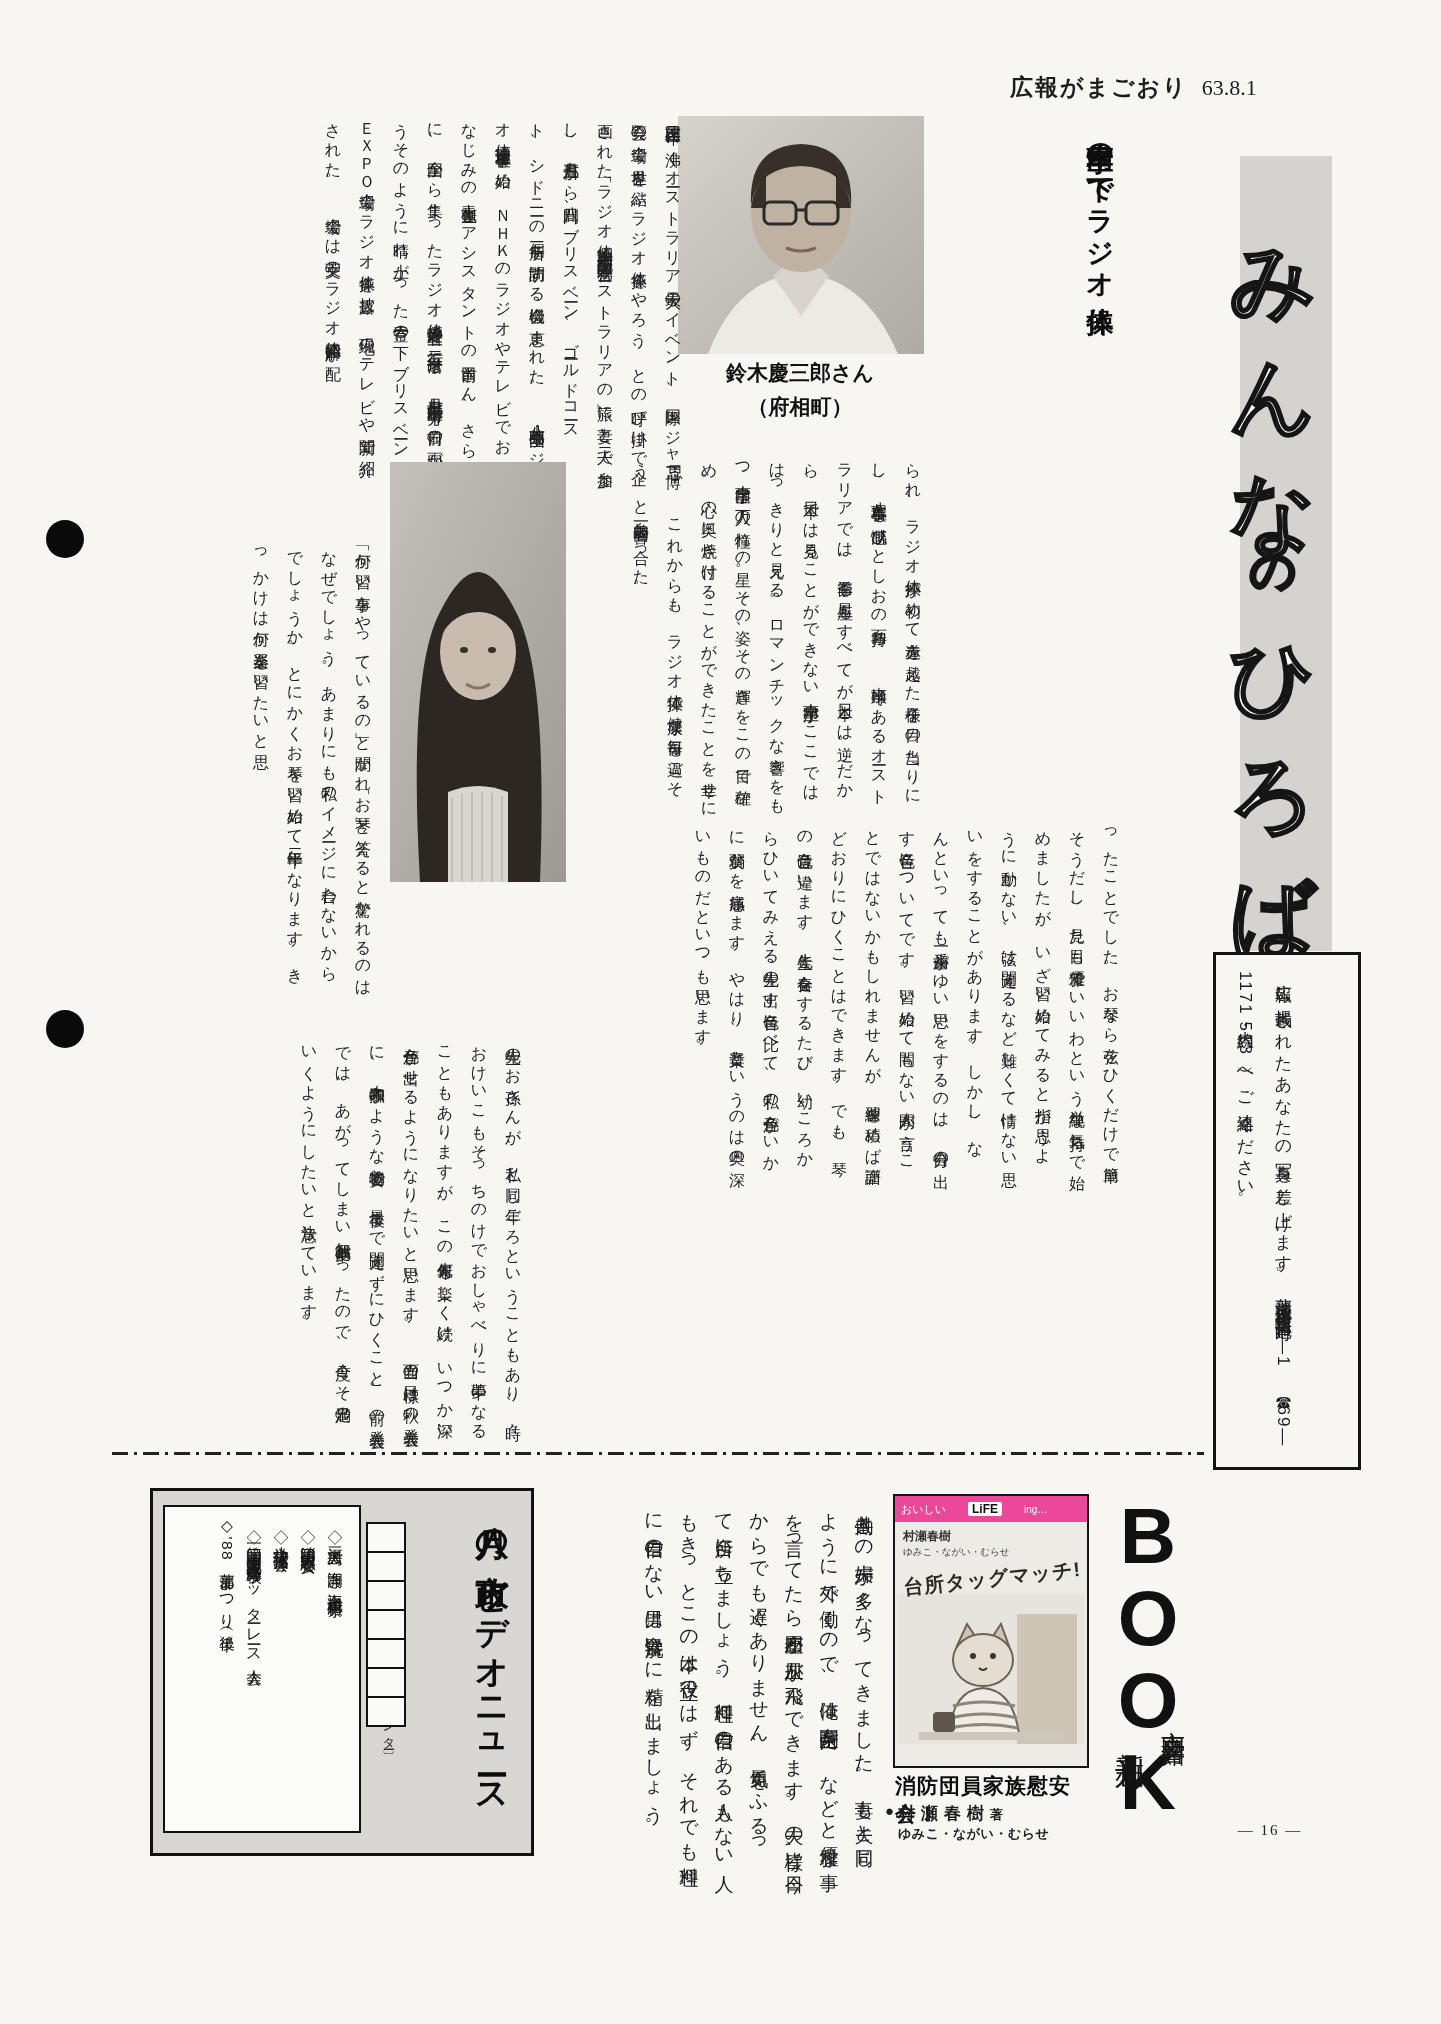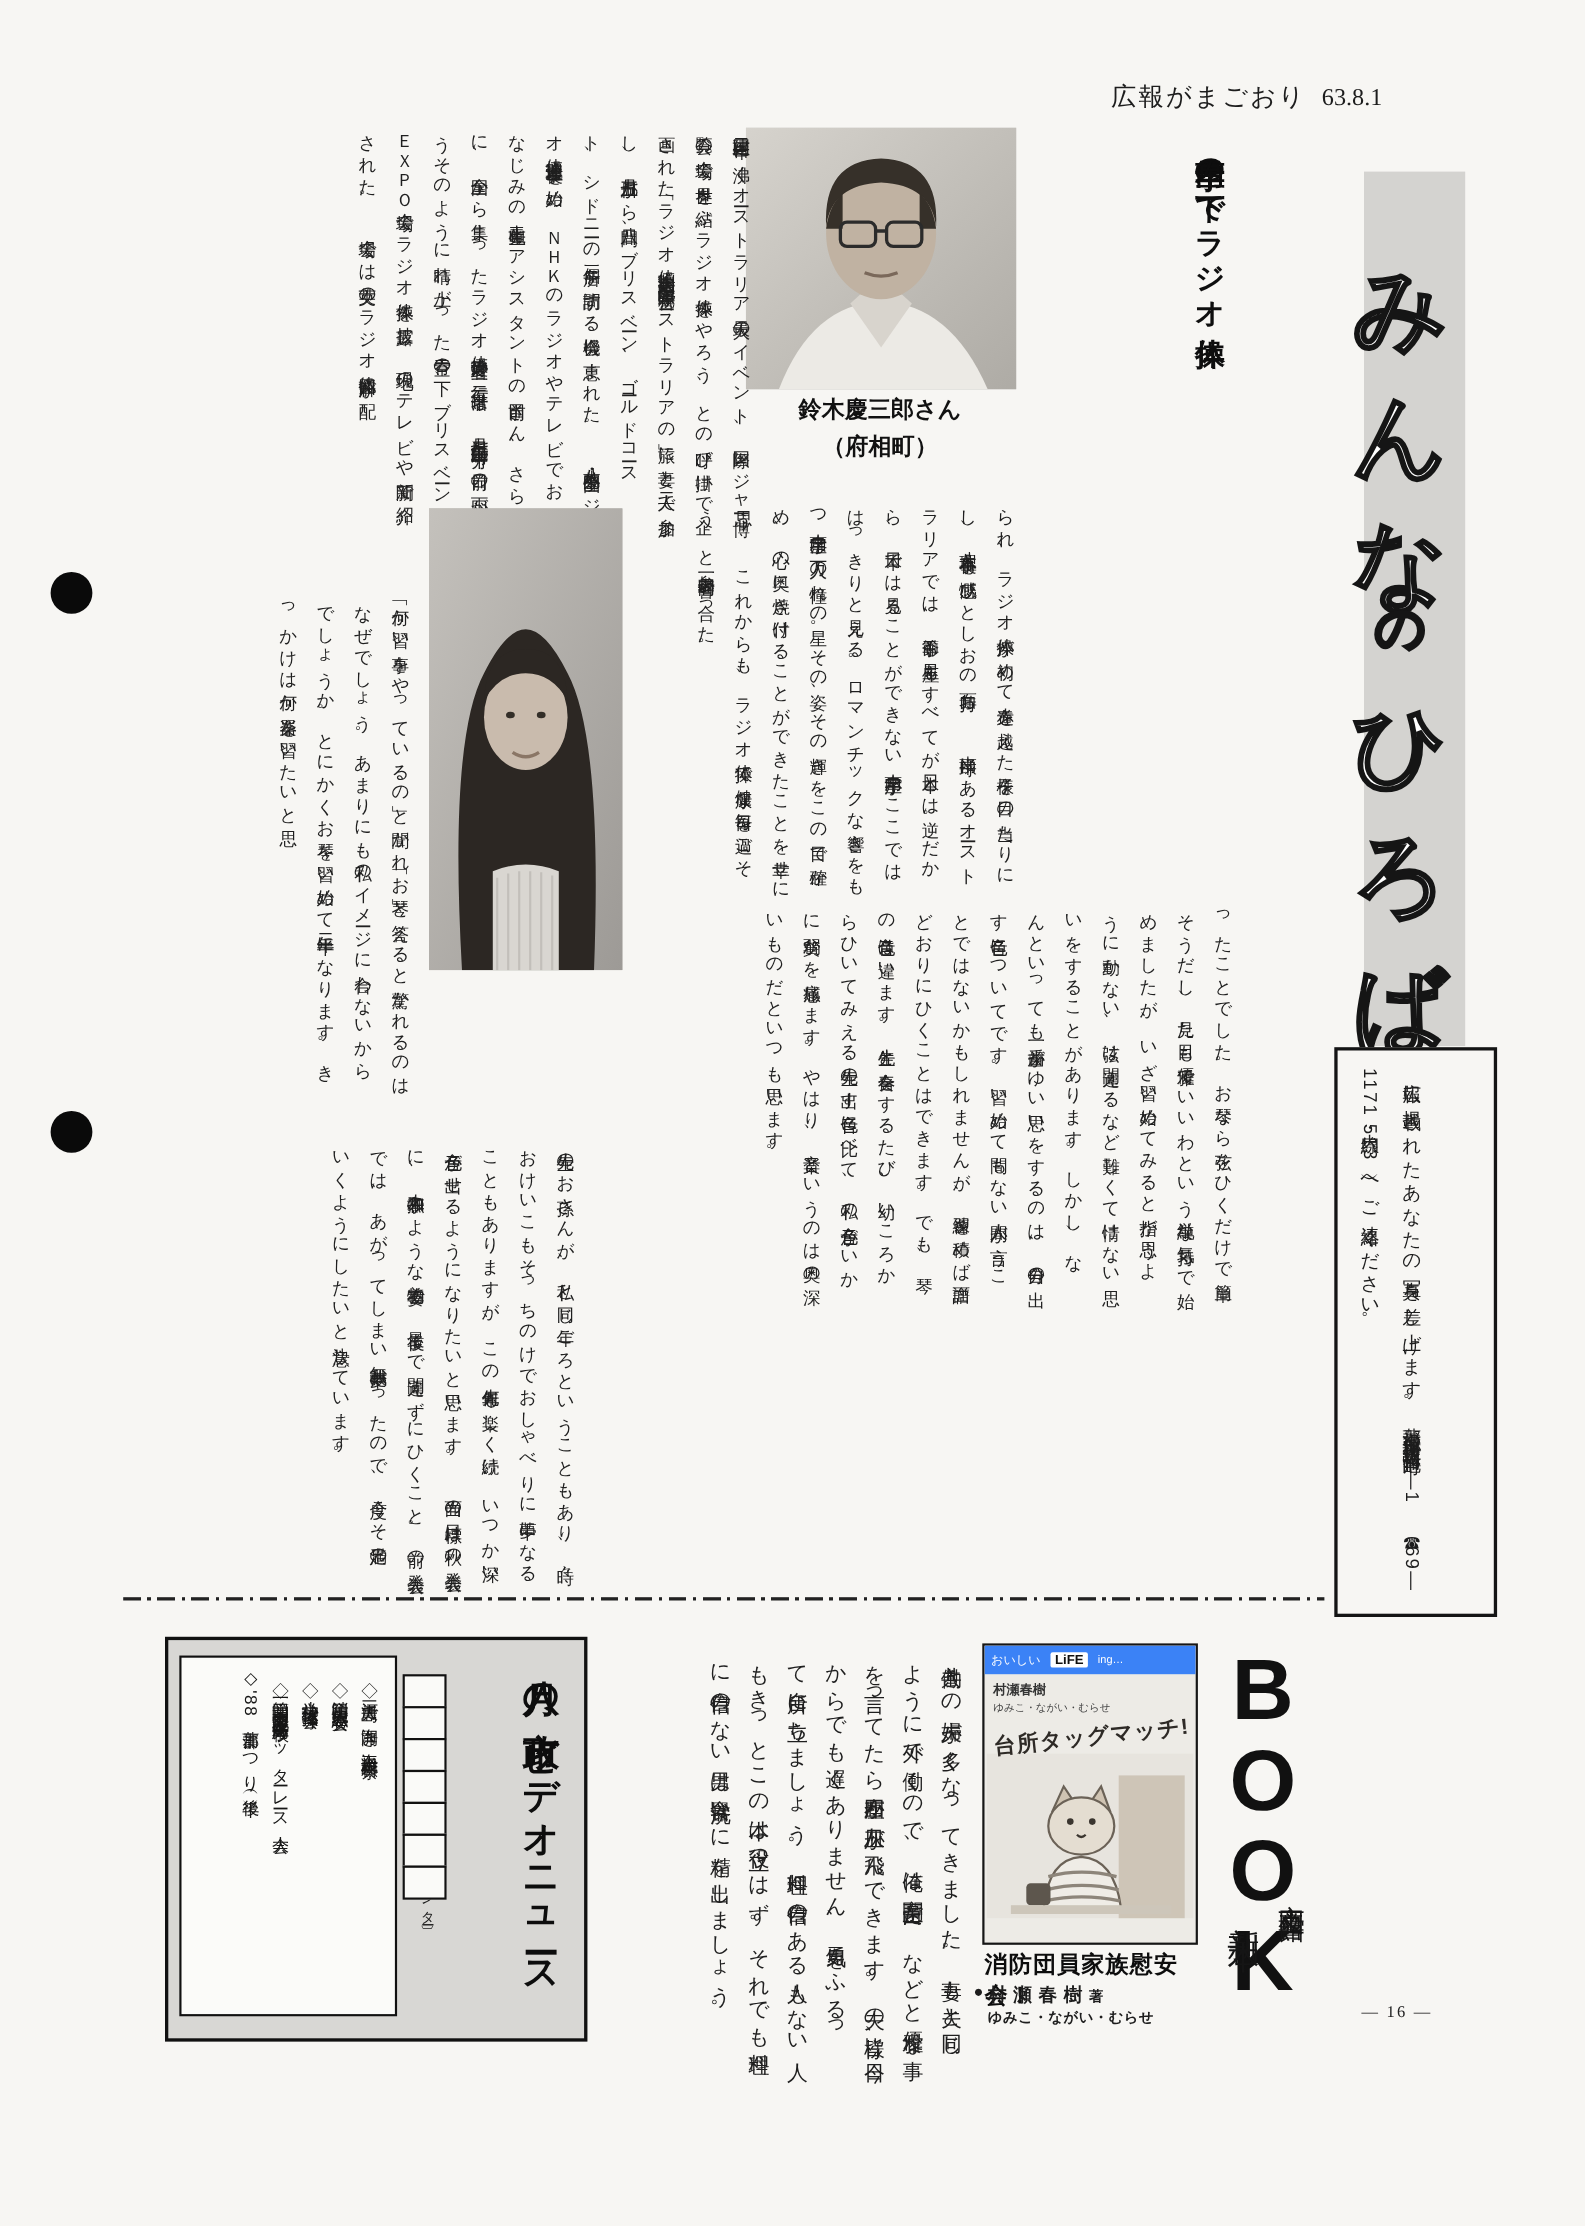--- a/index.html
+++ b/index.html
@@ -28,33 +28,33 @@
     height:3px;
     background:repeating-linear-gradient(90deg,#222 0 16px,transparent 16px 22px,#222 22px 25px,transparent 25px 31px);
   }
   .book-letters{
     font-weight:900; font-size:78px; line-height:80px;
     text-orientation:upright; letter-spacing:-6px; color:#111;
     font-family:"Liberation Sans", sans-serif;
   }
   .serifv{font-family:"Liberation Serif", serif; color:#151515;}
   .cover{border:2px solid #161616; background:#edebe6; overflow:hidden;}
-  .cover-band{height:26px; background:#3b82f6; display:flex; align-items:center; gap:9px; padding:0 6px; color:#fff;}
+  .cover-band{height:26px; background:#ec4899; display:flex; align-items:center; gap:22px; padding:0 6px; color:#fff;}
   .cover-band .life{background:#fff; color:#111; font-weight:700; padding:0 4px; border-radius:2px; font-size:12px;}
   .cover-band .oishii{font-size:11px;}
   .cover-band .ing{font-size:10px;}
   .review-text{font-size:19px; line-height:35px; letter-spacing:1.6px; color:#1f1f1f;}
   .graybox{background:#d8d7d4; border:3px solid #111;}
   .whitebox{background:#fbfbf9; border:2px solid #111;}
   .sq{width:36px;height:27px;background:#fafaf8;border:2px solid #111;margin-top:-2px;}
   .vn-title{font-weight:700; font-size:33px; line-height:56px; letter-spacing:3px; color:#0d0d0d;}
   .vn-note{font-size:12.5px; line-height:22px; letter-spacing:1px; color:#1a1a1a;}
   .vn-item{font-size:15.5px; line-height:27px; letter-spacing:1.5px; color:#161616;}
   .pageno{font-family:"Liberation Serif", serif; font-size:15px; color:#222; letter-spacing:2px;}
-  .hdr-pub{font-weight:400; font-size:23px; letter-spacing:2px;}
+  .hdr-pub{font-weight:700; font-size:23px; letter-spacing:2px;}
   .hdr-date{font-family:"Liberation Serif", serif; font-size:22px; margin-left:14px;margin-top:20px;}
   .cap-name{font-size:21px; line-height:34px;}
   .book-caption-title{font-weight:700; font-size:21px; letter-spacing:1px; color:#0d0d0d;}
   .book-caption-author{font-weight:700; font-size:17px; letter-spacing:6px;}
   .book-caption-author2{font-size:13px; letter-spacing:0.5px; font-weight:600;}
 </style>
 </head>
 <body>
 
 <div class="page">

